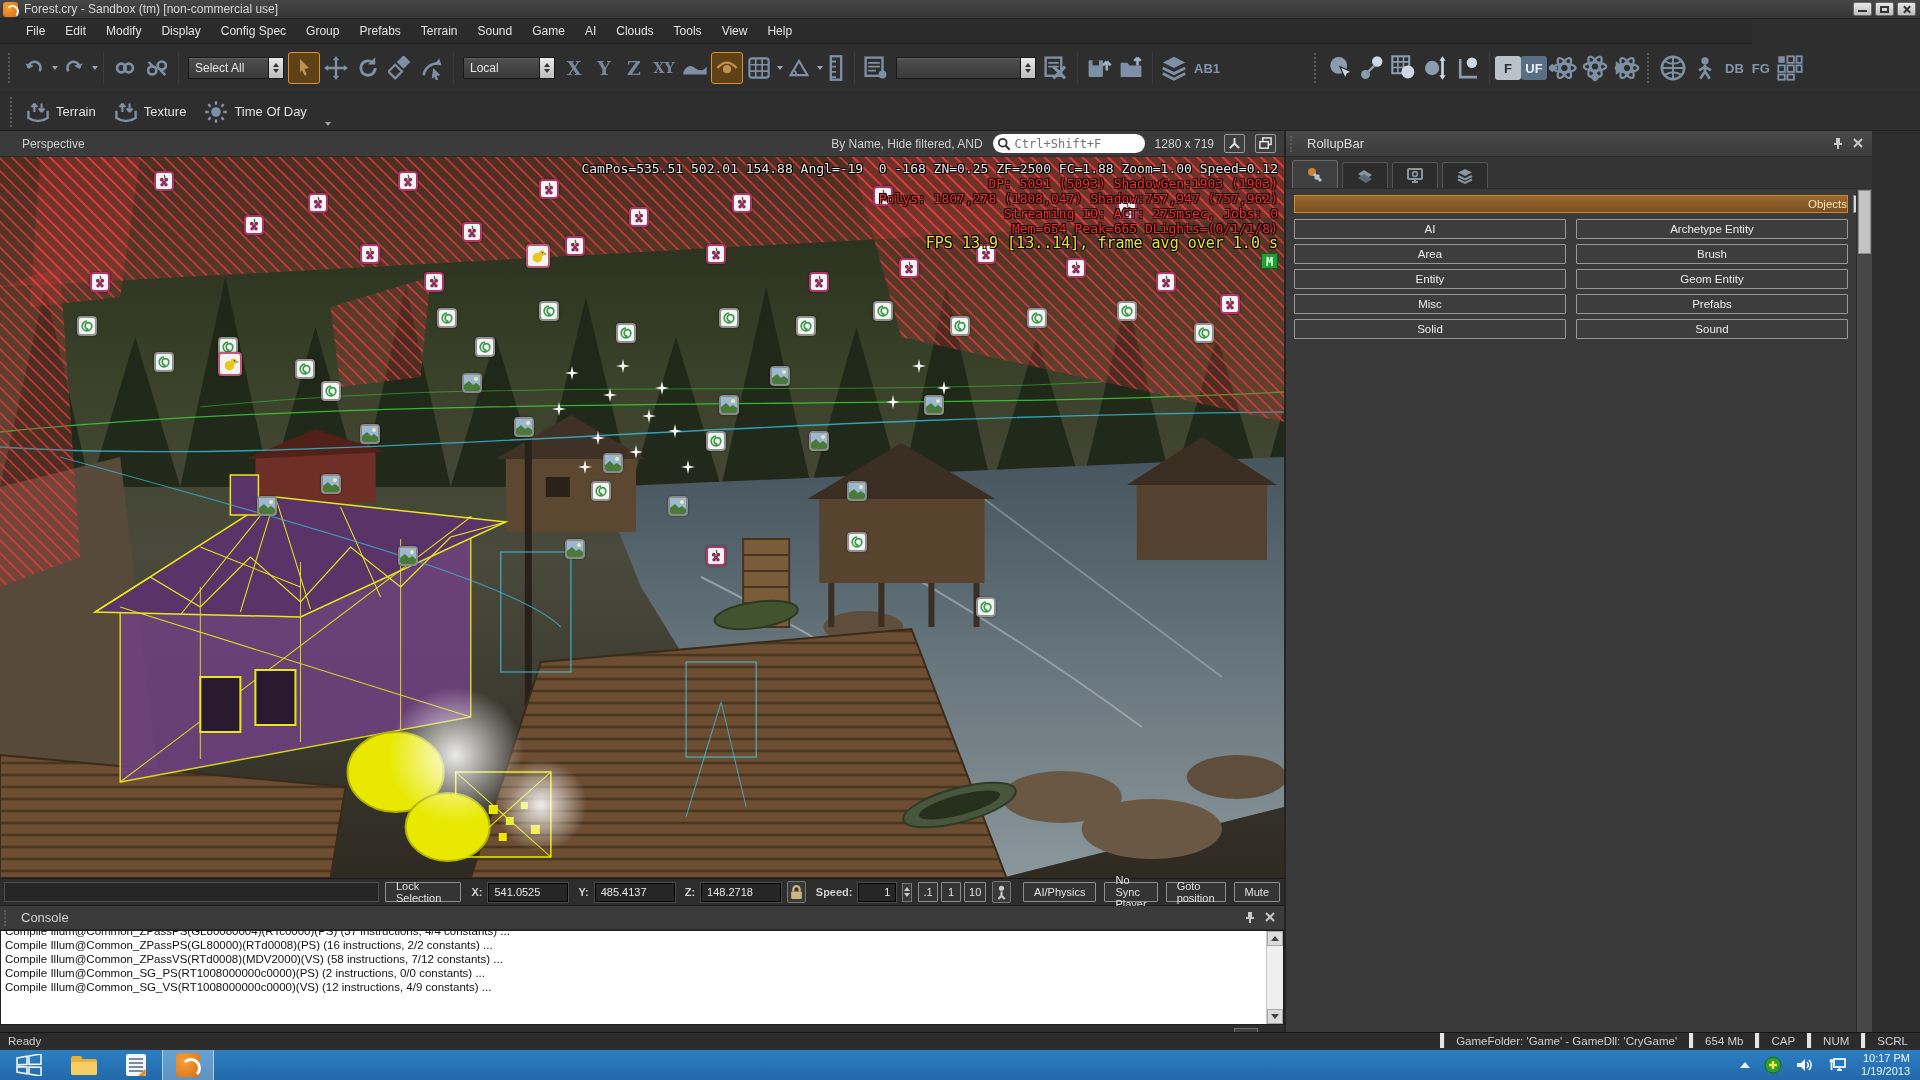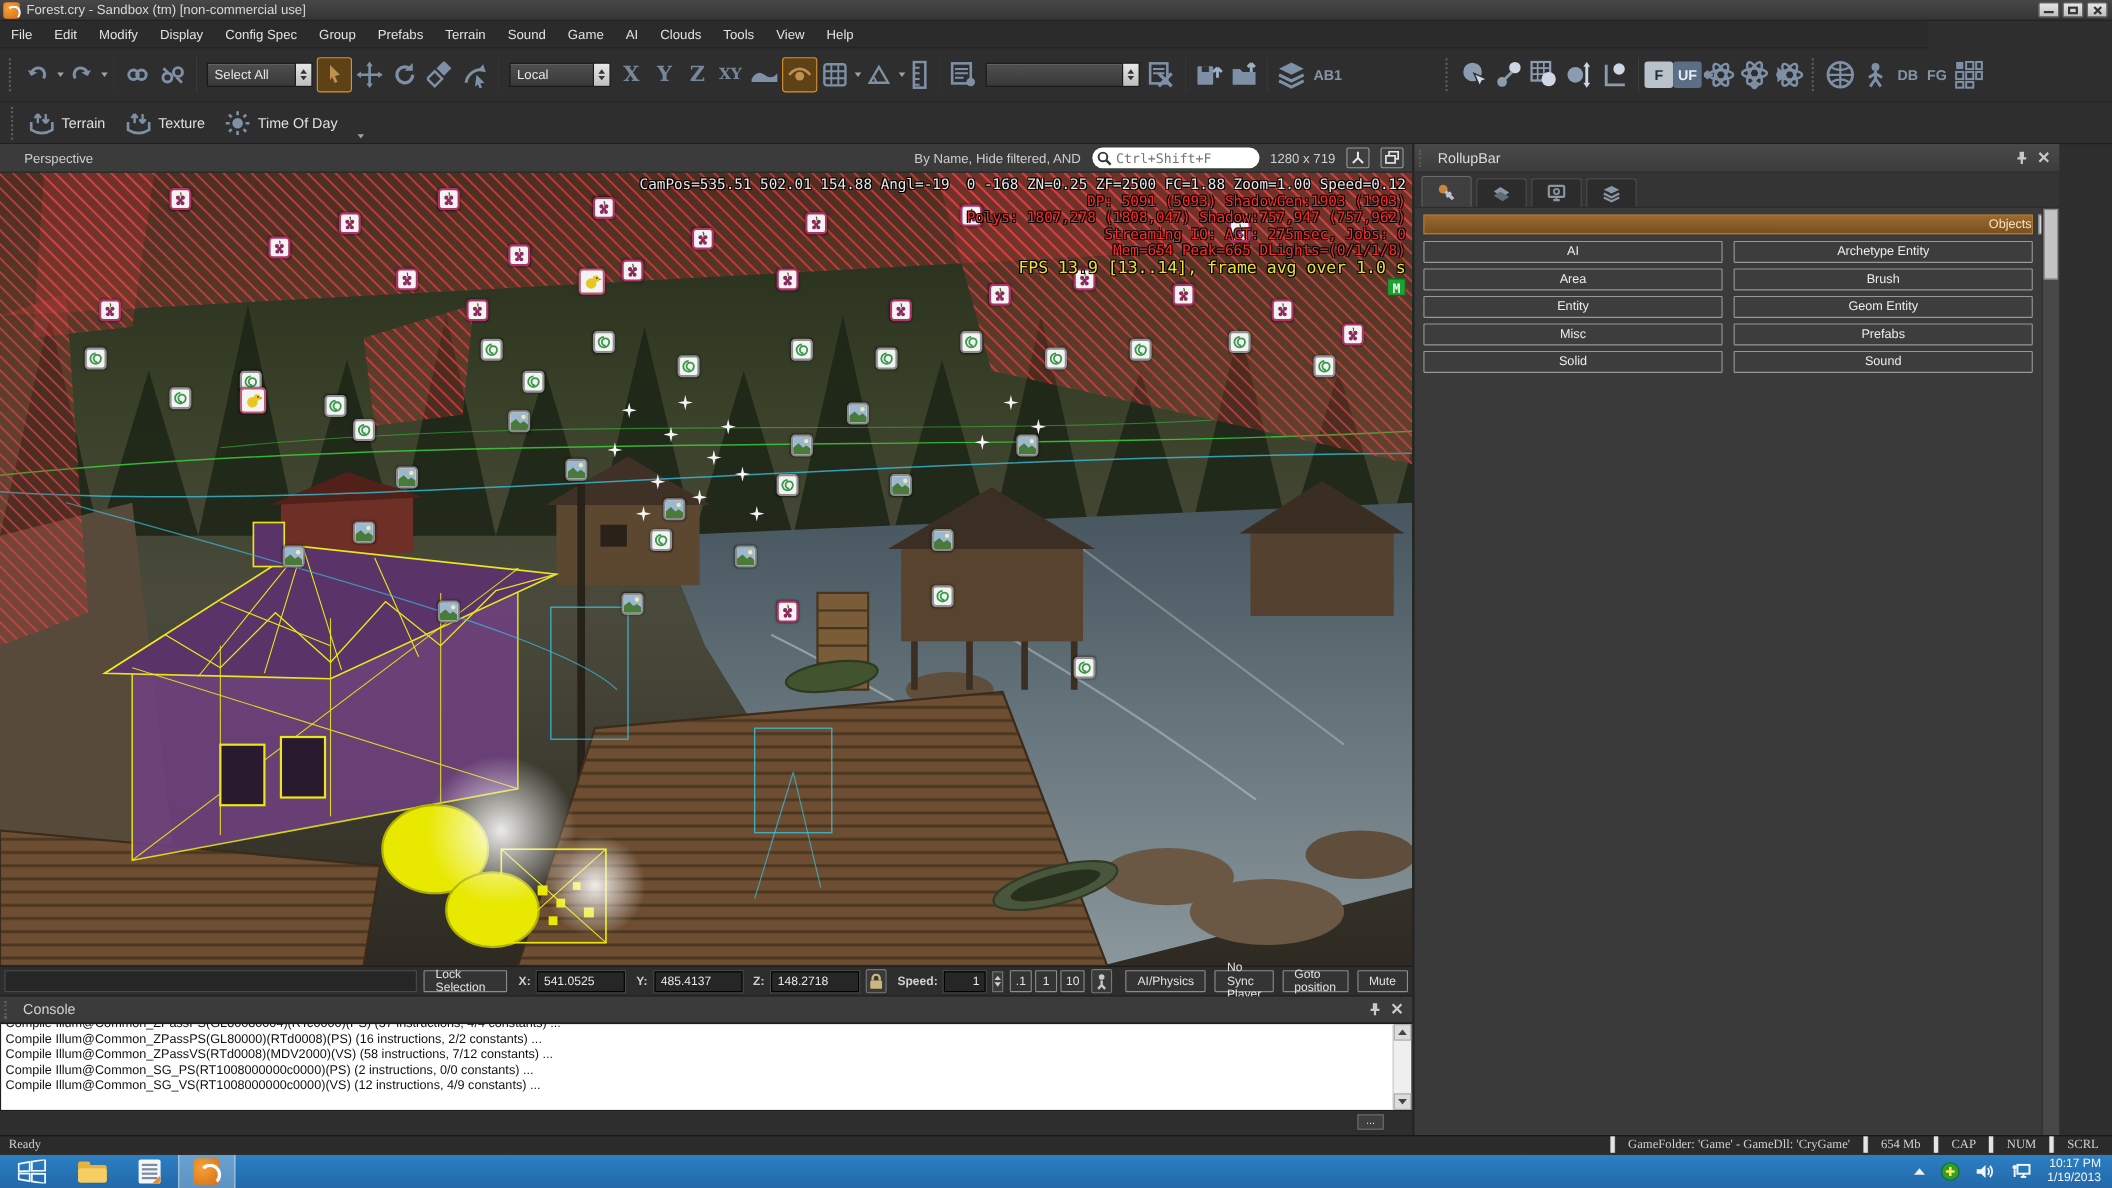--- a/index.html
+++ b/index.html
@@ -19,21 +19,21 @@
   .win-controls { margin-left:auto; display:flex; gap:3px; padding-right:4px; }
   .win-btn { width:19px; height:14px; background:linear-gradient(#e8e8e8,#bdbdbd); border:1px solid #6a6a6a;
     border-radius:2px; position:relative; }
   .win-btn .g-min { position:absolute; left:4px; bottom:3px; width:9px; height:2px; background:#333; }
   .win-btn .g-max { position:absolute; left:4px; top:3px; width:9px; height:7px; border:2px solid #333; }
   .win-btn .g-x1,.win-btn .g-x2 { position:absolute; left:8px; top:2px; width:2px; height:9px; background:#333; }
   .win-btn .g-x1 { transform:rotate(45deg); } .win-btn .g-x2 { transform:rotate(-45deg); }
 
   
   .menubar { position:absolute; left:0; top:19px; width:1752px; height:25px; background:#2b2b2b;
-    display:flex; align-items:center; padding-left:0; border-bottom:1px solid #232323; }
+    display:flex; align-items:center; padding-left:16px; border-bottom:1px solid #232323; }
   .menu-item { padding:0 10px; font-size:12px; color:#e2e2e2; line-height:25px; cursor:default; }
 
   
   .toolbar { position:absolute; left:0; top:44px; width:1920px; height:49px; background:#2e2e2e;
     border-bottom:1px solid #242424; display:flex; align-items:center; padding:0 4px; }
   .toolbar2 { position:absolute; left:0; top:93px; width:1920px; height:38px; background:#2e2e2e;
     border-bottom:1px solid #1f1f1f; display:flex; align-items:center; padding:0 6px; }
   .grip { width:6px; height:30px; margin:0 4px; border-left:2px dotted #5a5a5a; }
   .tsep { width:1px; height:32px; background:#1d1d1d; border-right:1px solid #3d3d3d; margin:0 5px; }
   .tbtn { width:32px; height:32px; display:flex; align-items:center; justify-content:center;
@@ -113,21 +113,21 @@
   .ic-btn { width:24px; height:22px; background:#3a3a3a; border:1px solid #777; display:flex;
     align-items:center; justify-content:center; border-radius:2px; }
 
   
   .console { position:absolute; left:0; top:775px; width:1284px; height:126px; background:#2e2e2e; }
   .console-title { height:24px; background:#3b3b3b; border-bottom:1px solid #292929; display:flex;
     align-items:center; font-size:13px; color:#d2d2d2; }
   .console-title .ct-label { padding-left:12px; }
   .console-grip { width:5px; height:16px; border-left:2px dotted #5a5a5a; margin-left:4px; }
   .panel-icons { margin-left:auto; display:flex; gap:8px; padding-right:8px; }
-  .console-body { position:relative; height:80px; background:#ffffff; overflow:hidden;
+  .console-body { position:relative; height:95px; background:#ffffff; overflow:hidden;
     border:1px solid #1f1f1f; }
   .console-lines { padding:0 4px; }
   .console-line { font-size:11.5px; color:#111; line-height:14px; white-space:nowrap; }
   .console-line:first-child { margin-top:-7px; }
   .cscroll { position:absolute; right:0; top:0; width:17px; height:100%; background:#efefef;
     border-left:1px solid #c8c8c8; display:flex; flex-direction:column; justify-content:space-between; }
   .cs-btn { height:15px; background:#dcdcdc; border:1px solid #a8a8a8; display:flex; align-items:center; justify-content:center; }
   .cs-btn i { width:0; height:0; border-left:4px solid transparent; border-right:4px solid transparent; }
   .cs-btn i.up { border-bottom:5px solid #444; } .cs-btn i.dn { border-top:5px solid #444; }
   .console-foot { height:20px; position:relative; }
@@ -151,21 +151,21 @@
     border:1px solid #7a7a7a; }
   .rb-grid { display:grid; grid-template-columns:1fr 1fr; column-gap:10px; row-gap:5px; margin-top:6px; }
   .rb-btn { height:20px; background:#3d3d3d; border:1px solid #989898; color:#ececec; font-size:11.5px;
     text-align:center; line-height:18px; border-radius:1px; }
   .rb-scroll { position:absolute; right:0; top:58px; width:16px; height:843px; background:#474747;
     border-left:1px solid #2c2c2c; }
   .rb-thumb { margin:1px; height:64px; background:#c4c4c4; border:1px solid #8a8a8a; }
 
   
   .statusbar { position:absolute; left:0; top:1032px; width:1920px; height:16px; background:#2b2b2b;
-    border-top:1px solid #161616; display:flex; align-items:center; font-size:11.5px; color:#cfcfcf;font-family:Liberation Serif, serif; }
+    border-top:1px solid #161616; display:flex; align-items:center; font-size:11.5px; color:#cfcfcf; }
   .sb-ready { padding-left:8px; }
   .sb-right { margin-left:auto; display:flex; align-items:center; height:100%; }
   .sb-seg { padding:0 12px; border-left:4px solid #e5e5e5; box-shadow:inset 1px 0 0 #3c3c3c;
     height:100%; display:flex; align-items:center; }
 
   
   .taskbar { position:absolute; left:0; top:1050px; width:1920px; height:30px;
     background:linear-gradient(#2c7fc3,#2269a9); display:flex; align-items:center; }
   .start-btn { width:58px; height:30px; display:flex; align-items:center; justify-content:center; }
   .tb-slot { width:52px; height:30px; display:flex; align-items:center; justify-content:center; }

